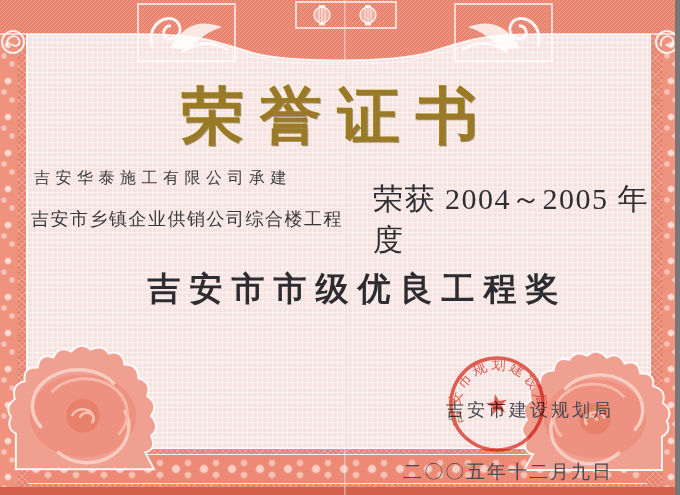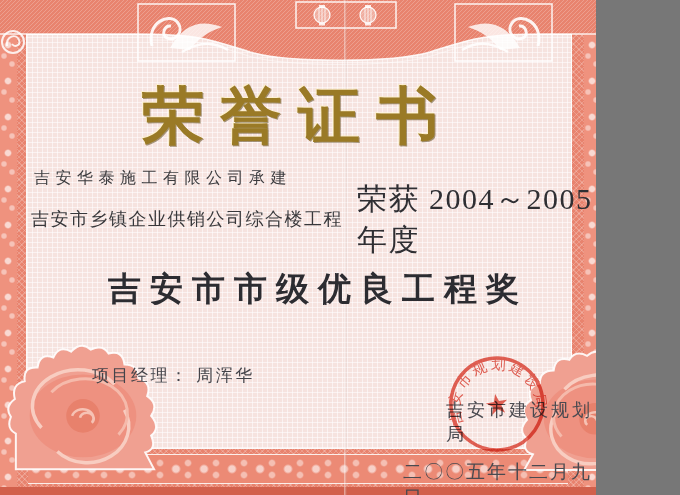--- a/index.html
+++ b/index.html
@@ -1,18 +1,18 @@
 <!DOCTYPE html>
 <html><head>
 <meta charset="utf-8">
 <style>
   html,body{margin:0;padding:0;background:#777;}
   .certificate{
     position:relative;
-    width:596px;height:495px;
+    width:675px;height:495px;
     overflow:hidden;
     font-family:"Liberation Serif","DejaVu Serif",serif;
     background-color:#e8836e;
     background-image:
       repeating-linear-gradient(45deg, rgba(255,255,255,.20) 0 1px, rgba(255,255,255,0) 1px 4px),
       repeating-linear-gradient(135deg, rgba(255,255,255,.20) 0 1px, rgba(255,255,255,0) 1px 4px);
   }
   .abs{position:absolute;}
   
   .paper{
@@ -52,21 +52,21 @@
   .crease{left:344px; top:0; bottom:0; width:3px;
     background:linear-gradient(90deg, rgba(255,255,255,.5), rgba(120,60,50,.08));}
   
   .title{
     left:0; right:0; top:74px; text-align:center;
     font-size:62px; font-weight:bold; letter-spacing:16px;
     color:#9a7a26;
     text-shadow:1px 1px 0 rgba(80,60,10,.5), -1px -1px 0 rgba(255,242,195,.7);
   }
   .line1{left:34px; top:168px; font-size:16px; letter-spacing:5.5px; color:#3b3b3e;}
-  .grant{left:357px; top:179px; font-size:30px; letter-spacing:1.5px; color:#2f2f33;}
+  .grant{left:373px; top:179px; font-size:30px; letter-spacing:1.5px; color:#2f2f33;}
   .line2{left:31px; top:207px; font-size:18px; letter-spacing:1.5px; color:#38383b;}
   .award{
     left:0; right:0; top:267px; text-align:center;
     font-size:33px; font-weight:bold; letter-spacing:9px; color:#2c2c31;margin-left:40px;
   }
   .details{left:92px; top:363px; font-size:17px; color:#44444a; line-height:25px; letter-spacing:2.5px;}
   .details sup{font-size:10px;}
   .issuer{left:446px; top:398px; font-size:18px; letter-spacing:3px; color:#4a4a50;}
   .date{left:403px; top:423px; font-size:19px; letter-spacing:2px; color:#4a4a50;margin-top:36px;}
   .seal{left:441px; top:348px; transform:rotate(-10deg); opacity:.78; mix-blend-mode:multiply;}
@@ -162,24 +162,20 @@
 
   <div class="abs title">荣誉证书</div>
 
   <div class="abs line1">吉安华泰施工有限公司承建</div>
   <div class="abs grant">荣获 2004～2005 年度</div>
   <div class="abs line2">吉安市乡镇企业供销公司综合楼工程</div>
 
   <div class="abs award">吉安市市级优良工程奖</div>
 
   <div class="abs details">
-    <div>
-      <span>项目经理：</span>
-      <span>周浑华</span>
-    </div>
   </div>
 
   <div class="abs issuer">吉安市建设规划局</div>
   <div class="abs date">二〇〇五年十二月九日</div>
 
   <svg class="abs seal" width="112" height="112" viewBox="0 0 112 112">
     <circle cx="56" cy="56" r="46" fill="none" stroke="#dd3a2b" stroke-width="3.5"></circle>
     <defs>
       <path id="sealArc" d="M 23 78 A 38 38 0 1 1 89 78" fill="none"></path>
     </defs>

